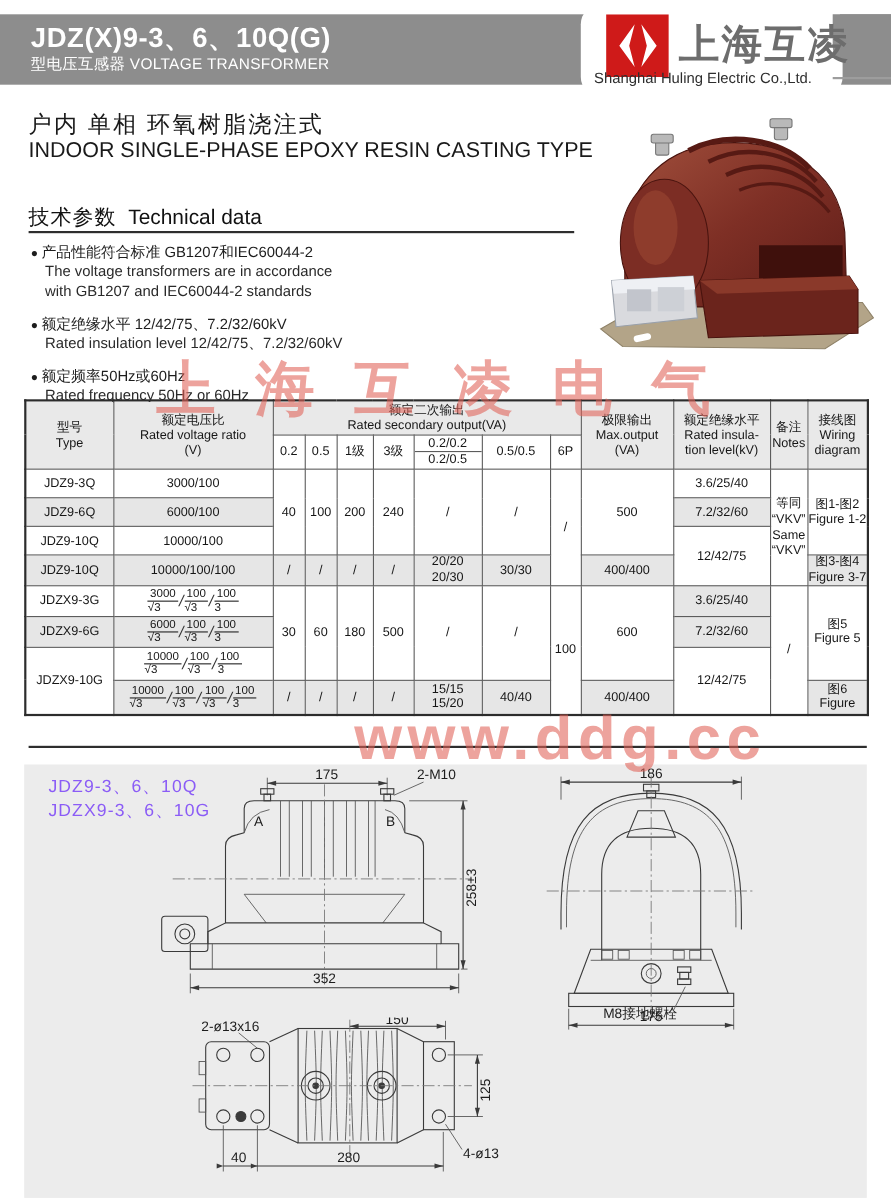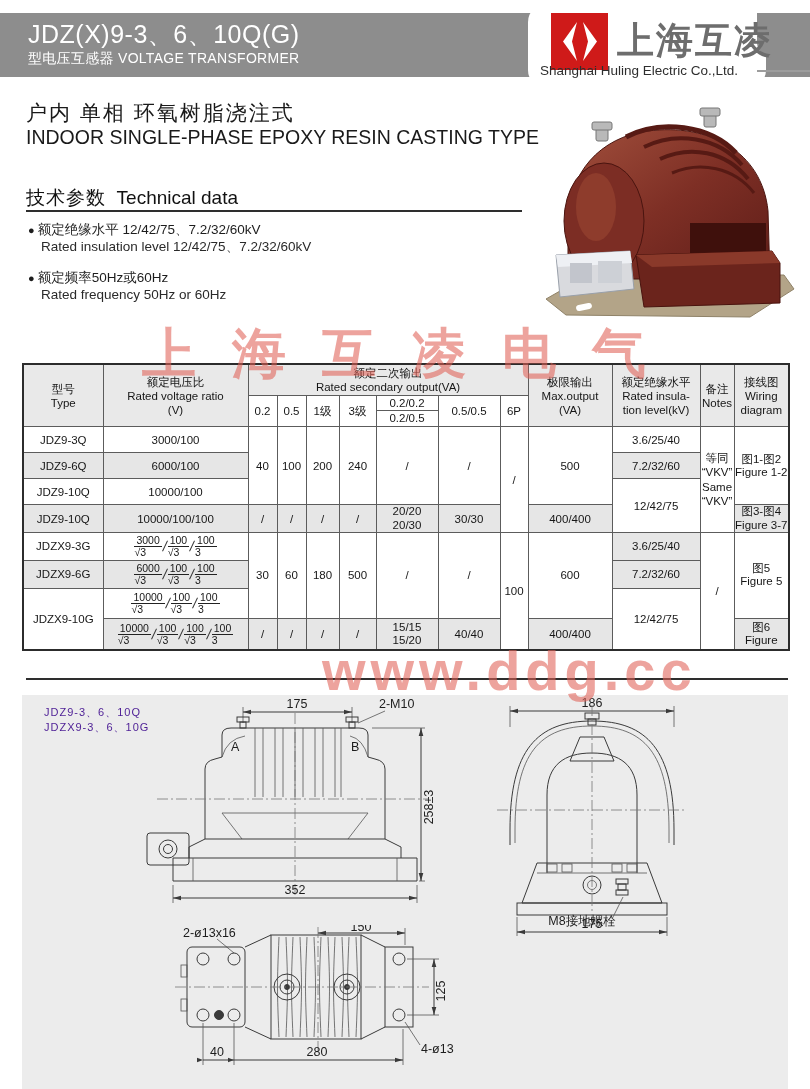--- a/index.html
+++ b/index.html
@@ -2,21 +2,21 @@
 <html><head>
 <meta charset="utf-8">
 <style>
 *{margin:0;padding:0;box-sizing:border-box}
 html,body{background:#fff}
 #page{position:relative;width:810px;height:1089px;background:#fff;overflow:hidden;
   font-family:"Liberation Sans","DejaVu Sans",sans-serif;color:#1d1d1d}
 .abs{position:absolute}
 
 .band{left:0;top:13px;width:810px;height:64px;background:#8d8d8d}
-.btitle{left:28px;top:18px;font-size:25px;font-weight:normal;color:#fff;letter-spacing:.5px}
+.btitle{left:28px;top:18px;font-size:25px;font-weight:bold;color:#fff;letter-spacing:.5px}
 .bsub{left:28px;top:50px;font-size:14px;color:#fff;letter-spacing:.3px}
 .logo-panel{left:528px;top:4px;width:238px;height:84px;background:#fff;border-radius:18px}
 .band-nub{left:757px;top:13px;width:53px;height:45px;background:#8d8d8d;border-radius:0 0 0 16px}
 .logo-box{left:551px;top:13px;width:57px;height:57px}
 .logo-cn{left:617px;top:16px;font-size:37px;font-weight:bold;color:#6d6d6d;letter-spacing:2px}
 .company{left:540px;top:63px;font-size:13.5px;color:#2e2e2e}
 .company-line{left:757px;top:70px;width:53px;height:2px;background:#9d9d9d}
 
 .intro-cn{left:26px;top:99px;font-size:21px;color:#1a1a1a;letter-spacing:2px}
 .intro-en{left:26px;top:126px;font-size:19.5px;color:#1a1a1a}
@@ -53,21 +53,21 @@
 .frac .fn{display:block;border-bottom:1px solid #222;padding:0 2px}
 .frac .fd{display:block}
 .fsl{display:inline-block;vertical-align:middle;margin:0 1px;font-size:14px;transform:skewX(-12deg);color:#333}
 tr.hr1{height:31px} tr.subrow{height:24px}
 tr.r1,tr.r2,tr.r3,tr.r4{height:26px}
 tr.r5,tr.r6{height:28px} tr.r7{height:30px} tr.r8{height:32px}
 
 .dim-h{left:26px;top:651px;z-index:2}
 .dim-rule{left:26px;top:678px;width:762px}
 .panel{left:22px;top:695px;width:766px;height:394px;background:#ececec}
-.models{position:absolute;left:22px;top:10px;font-size:11px;color:#4c1d95;line-height:1.35;letter-spacing:1px}
+.models{position:absolute;left:22px;top:10px;font-size:16px;color:#8b5cf6;line-height:1.35;letter-spacing:1px}
 .dwg{position:absolute}
 .dwg text{font-size:12.5px;fill:#1d1d1d;font-family:"Liberation Sans","DejaVu Sans",sans-serif}
 .dwg .ln{stroke:#3a3a3a;stroke-width:1;fill:none}
 .dwg .thin{stroke:#555;stroke-width:.8;fill:none}
 .dwg .cl{stroke:#777;stroke-width:.8;fill:none;stroke-dasharray:11 3 2 3}
 .dwg .ar{fill:#3a3a3a;stroke:none}
 </style>
 </head>
 <body>
 
@@ -127,20 +127,25 @@
     </svg>
   </div>
 
   <div class="abs h2 tech-h">
     <span class="cnpart">技术参数</span>&nbsp;
     <span>Technical data</span>
   </div>
   <div class="abs rule tech-rule"></div>
 
   <div class="abs bullets">
+    <div class="bullet">
+      <div class="bcn">产品性能符合标准 GB1207和IEC60044-2</div>
+      <div class="ben">The voltage transformers are in accordance</div>
+      <div class="ben">with GB1207 and IEC60044-2 standards</div>
+    </div>
     <div class="bullet">
       <div class="bcn">额定绝缘水平 12/42/75、7.2/32/60kV</div>
       <div class="ben">Rated insulation level 12/42/75、7.2/32/60kV</div>
     </div>
     <div class="bullet">
       <div class="bcn">额定频率50Hz或60Hz</div>
       <div class="ben">Rated frequency 50Hz or 60Hz</div>
     </div>
   </div>
 

